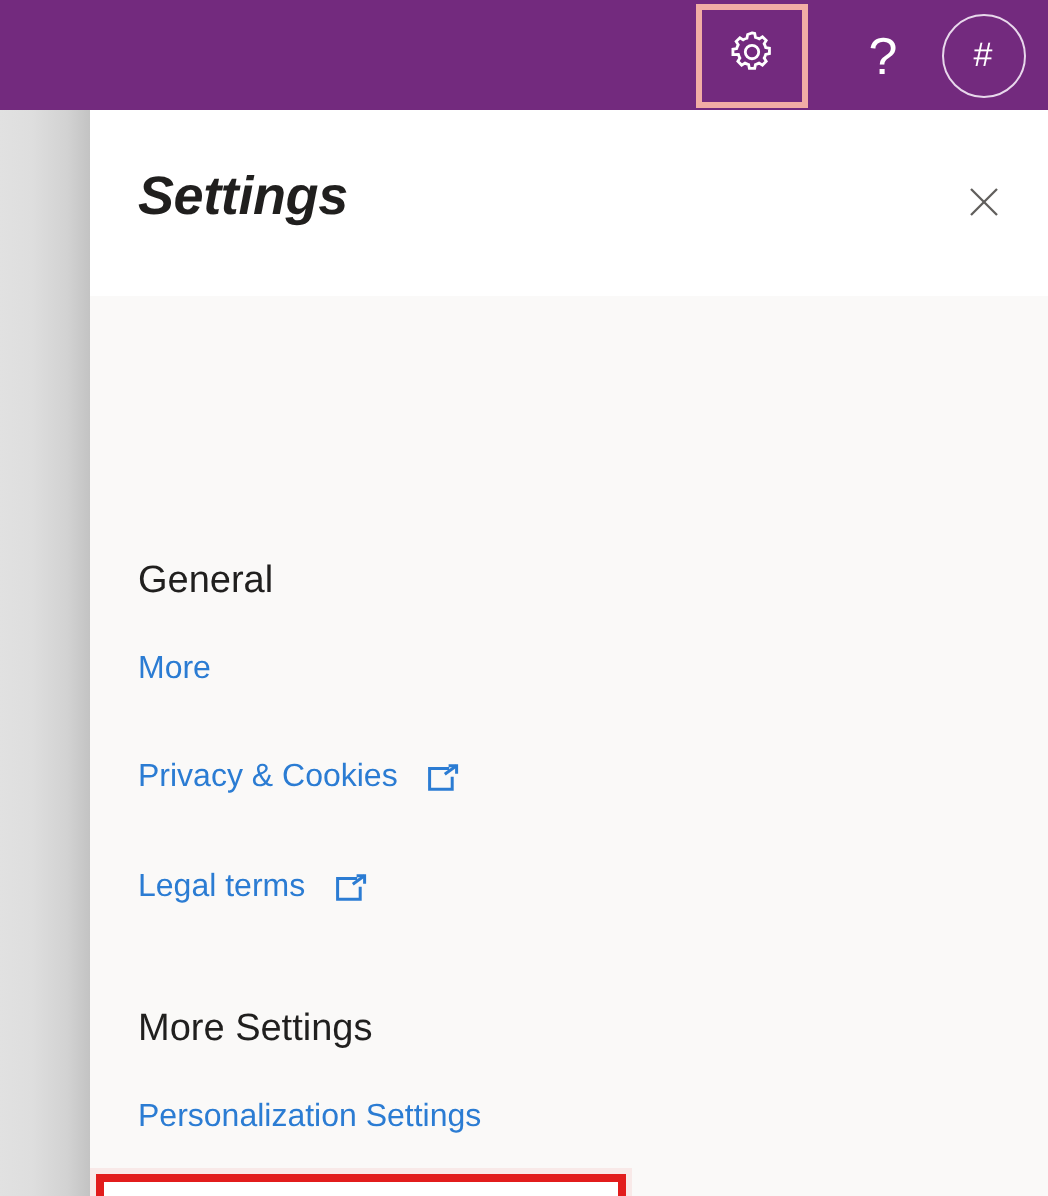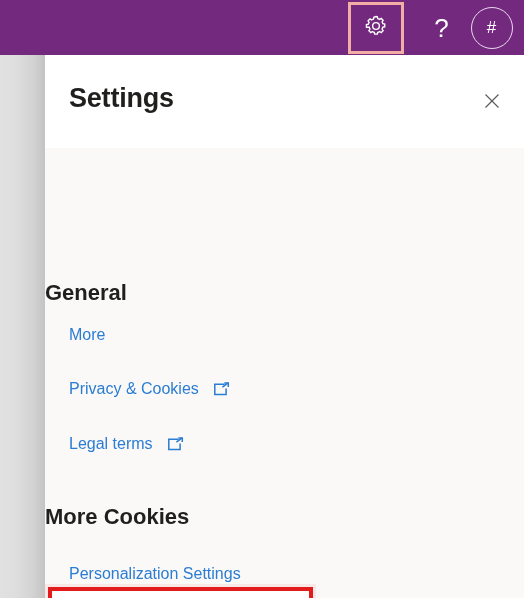--- a/index.html
+++ b/index.html
@@ -106,20 +106,21 @@
     width: 479px;
     height: 543px;
     background: #faf9f8;
     overflow: hidden;
   }
   .flyout-header {
     position: relative;
     height: 93px;
     background: #ffffff;
     box-sizing: border-box;
+    font-style: italic;
   }
   .flyout-title {
     position: absolute;
     left: 24px;
     top: 28px;
     font-size: 27px;
     font-weight: 600;
     color: #201f1e;
     letter-spacing: -0.2px;
   }
@@ -133,23 +134,24 @@
     align-items: center;
     justify-content: center;
   }
 
   
   .flyout-body {
     position: relative;
     padding: 0;
   }
   .group-heading {
-    font-size: 22px;
-    font-weight: 700;
+    font-size: 19px;
+    font-weight: 400;
     color: #201f1e;
+    padding-left: 24px;
   }
   .link-row {
     padding-left: 24px;
     display: flex;
     align-items: center;
   }
   .link-text {
     font-size: 16px;
     color: #2b7cd3;
     white-space: nowrap;
@@ -159,21 +161,21 @@
     display: inline-flex;
     align-items: center;
   }
 
   
   .row-general   { position: absolute; top: 132px; left: 0; }
   .row-about     { position: absolute; top: 178px; left: 0; }
   .row-privacy   { position: absolute; top: 232px; left: 0; justify-content: flex-end; }
   .row-legal     { position: absolute; top: 287px; left: 0; }
   .row-more      { position: absolute; top: 356px; left: 0; }
-  .row-personal  { position: absolute; top: 417px; left: 0; }
+  .row-personal  { position: absolute; top: 402px; left: 0; }
 
   
   .highlight-box {
     position: absolute;
     left: 3px;
     top: 439px;
     width: 265px;
     height: 51px;
     border: 4px solid #e21c1c;
     background: #ffffff;
@@ -253,21 +255,21 @@
         <span class="link-text">Legal terms</span>
         <span class="ext-icon">
           <svg width="17" height="15" viewBox="0 0 17 15" fill="none" stroke="#2b7cd3" stroke-width="1.5">
             <path d="M11.6 2.2H1.8v10.4h11.3V6.4"></path>
             <path d="M9.4 5.1L15.2 0.9"></path>
             <path d="M11.3 0.9h4v4"></path>
           </svg>
         </span>
       </div>
 
-      <div class="group-heading row-more">More Cookies</div>
+      <div class="group-heading row-more">More Settings</div>
 
       <div class="link-row row-personal">
         <span class="link-text">Personalization Settings</span>
       </div>
 
     </div>
   </div>
 
 </div>
 

